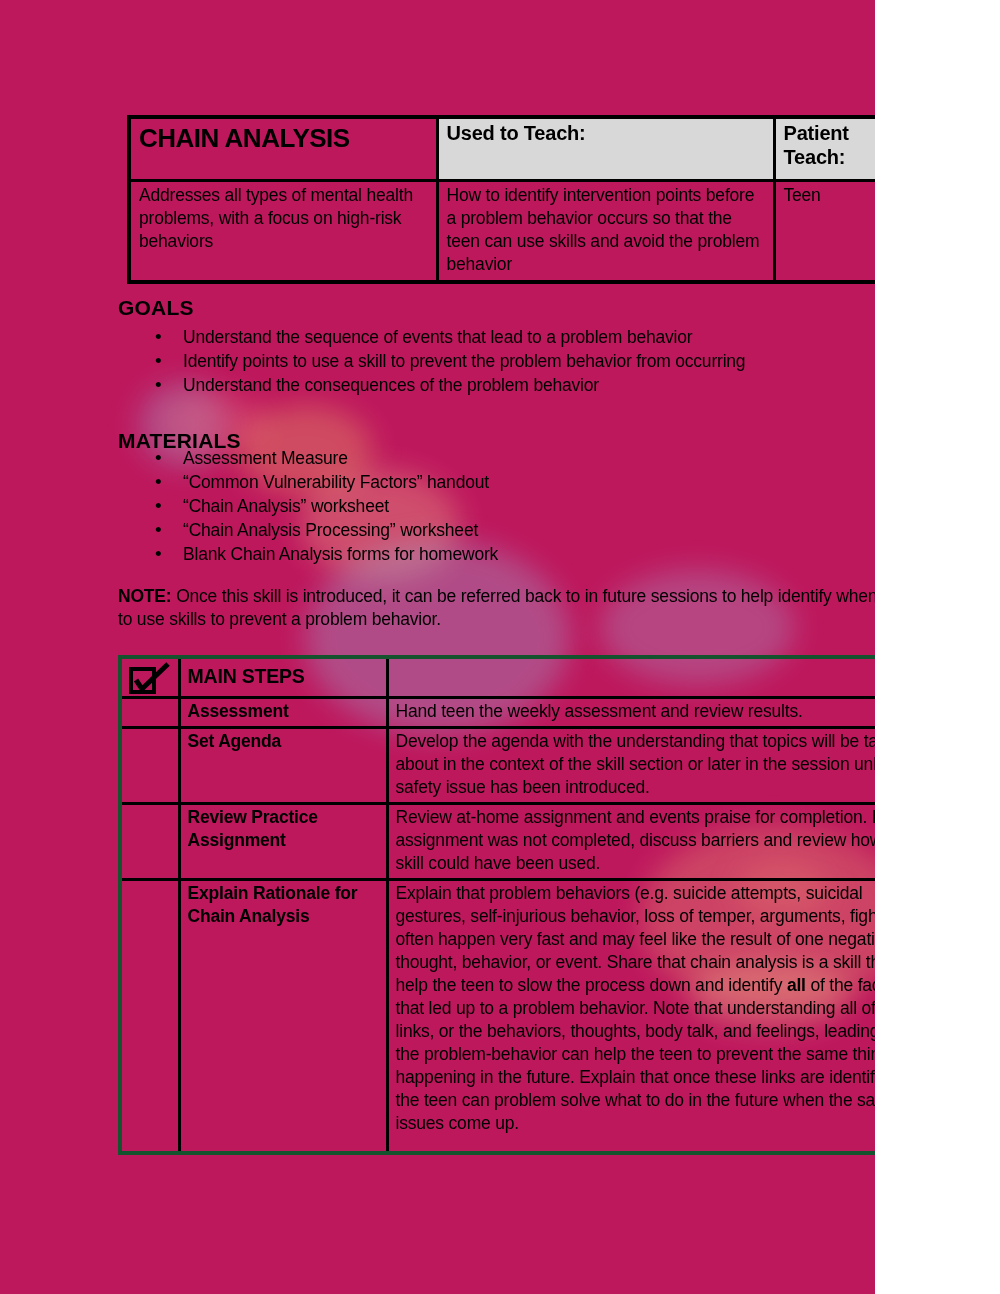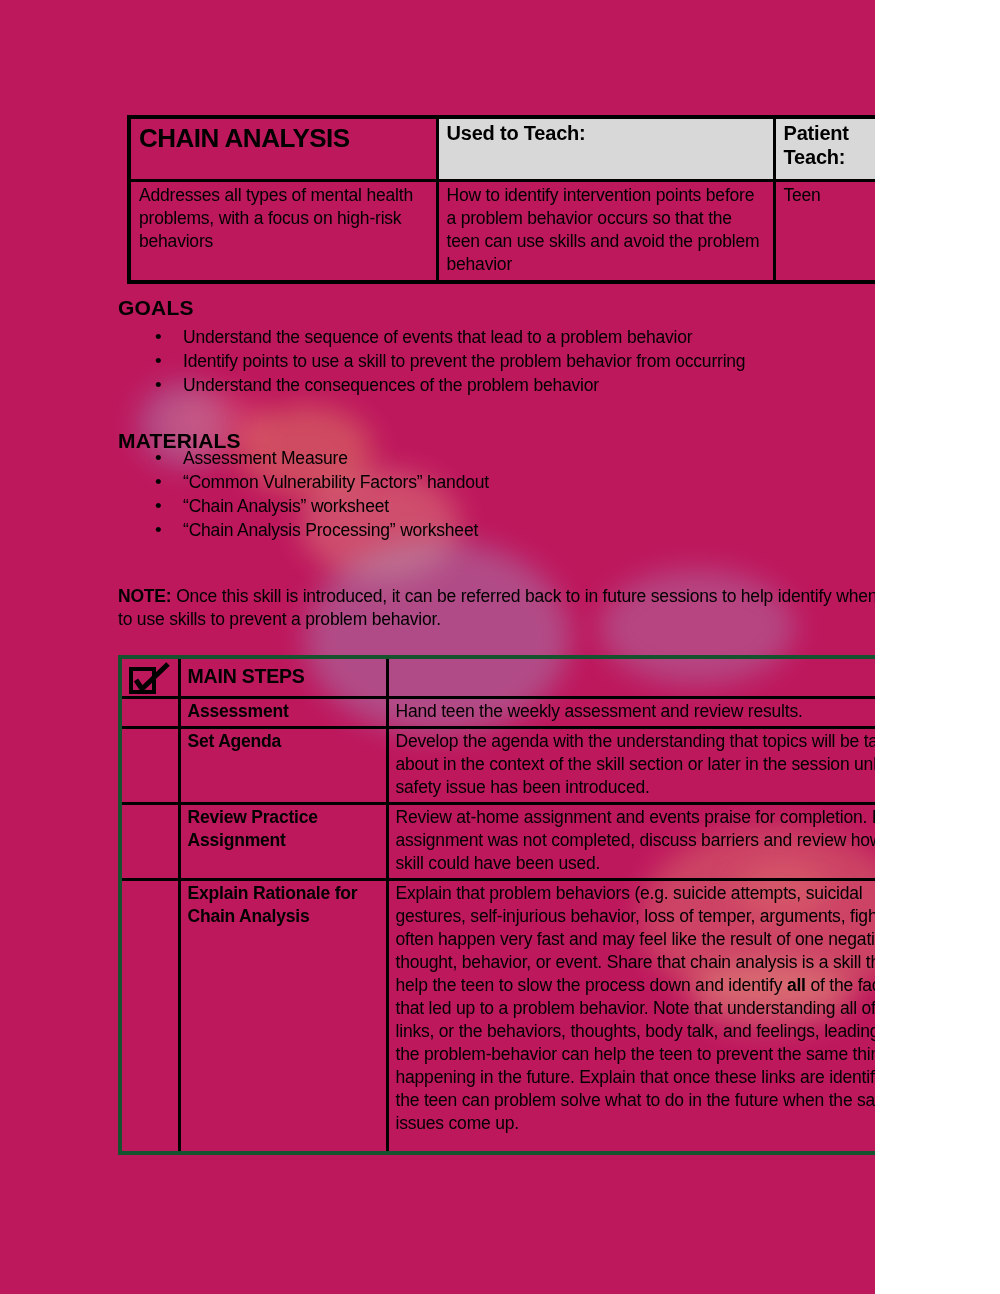--- a/index.html
+++ b/index.html
@@ -128,20 +128,21 @@
     <li>Identify points to use a skill to prevent the problem behavior from occurring</li>
     <li>Understand the consequences of the problem behavior</li>
   </ul>
 
   <h2 class="sec-heading materials-heading">MATERIALS</h2>
   <ul class="bullet-list materials-list">
     <li>Assessment Measure</li>
     <li>“Common Vulnerability Factors” handout</li>
     <li>“Chain Analysis” worksheet</li>
     <li>“Chain Analysis Processing” worksheet</li>
+    <li>Blank Chain Analysis forms for homework</li>
   </ul>
 
   <p class="note">
     <span class="note-label">NOTE:</span>
     <span>Once this skill is introduced, it can be referred back to in future sessions to help identify when to use skills to prevent a problem behavior.</span>
   </p>
 
   <table class="steps-table">
     <colgroup>
         <col style="width:59px">

